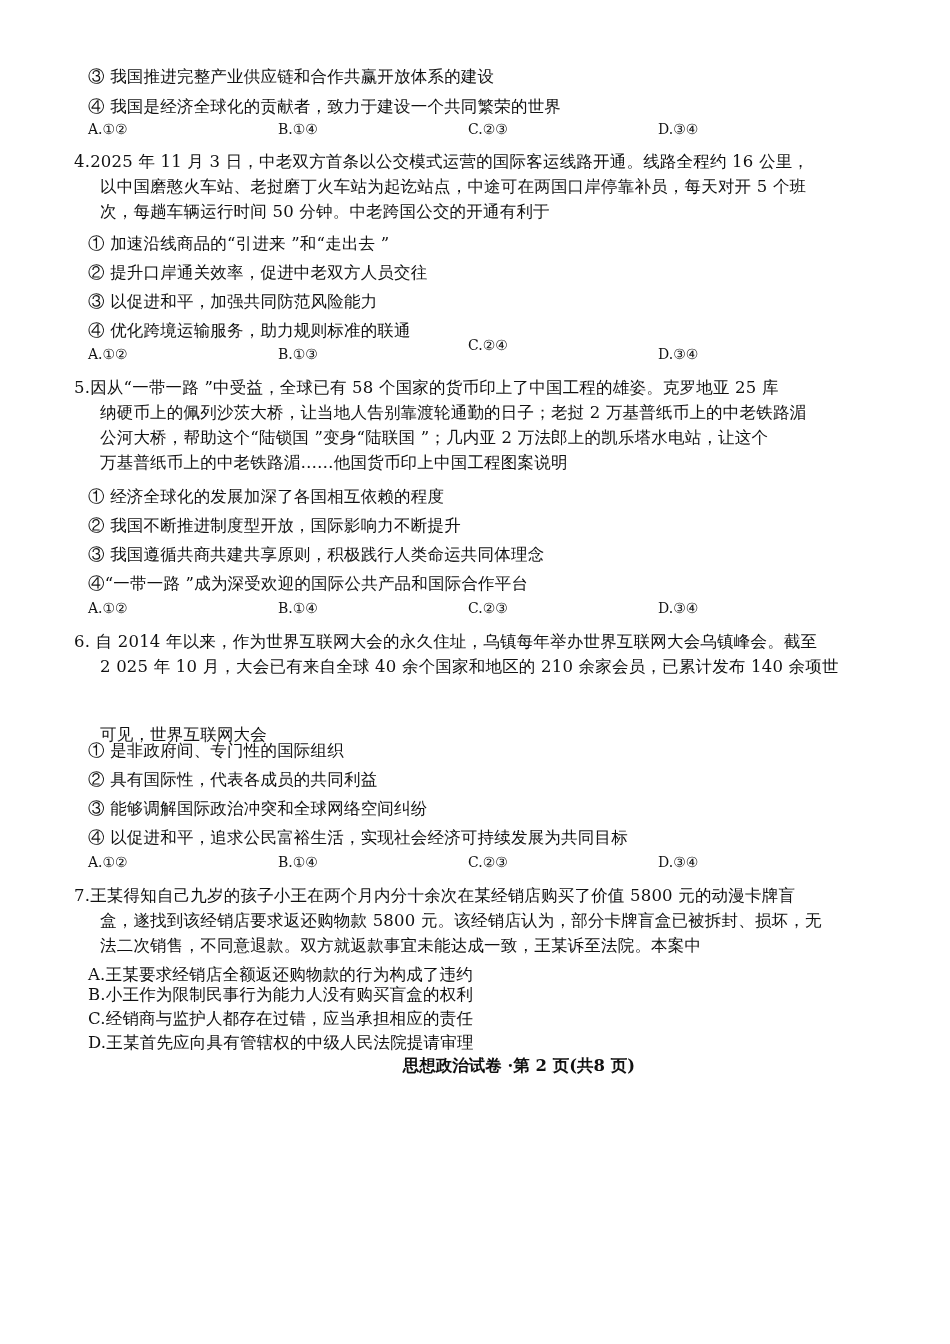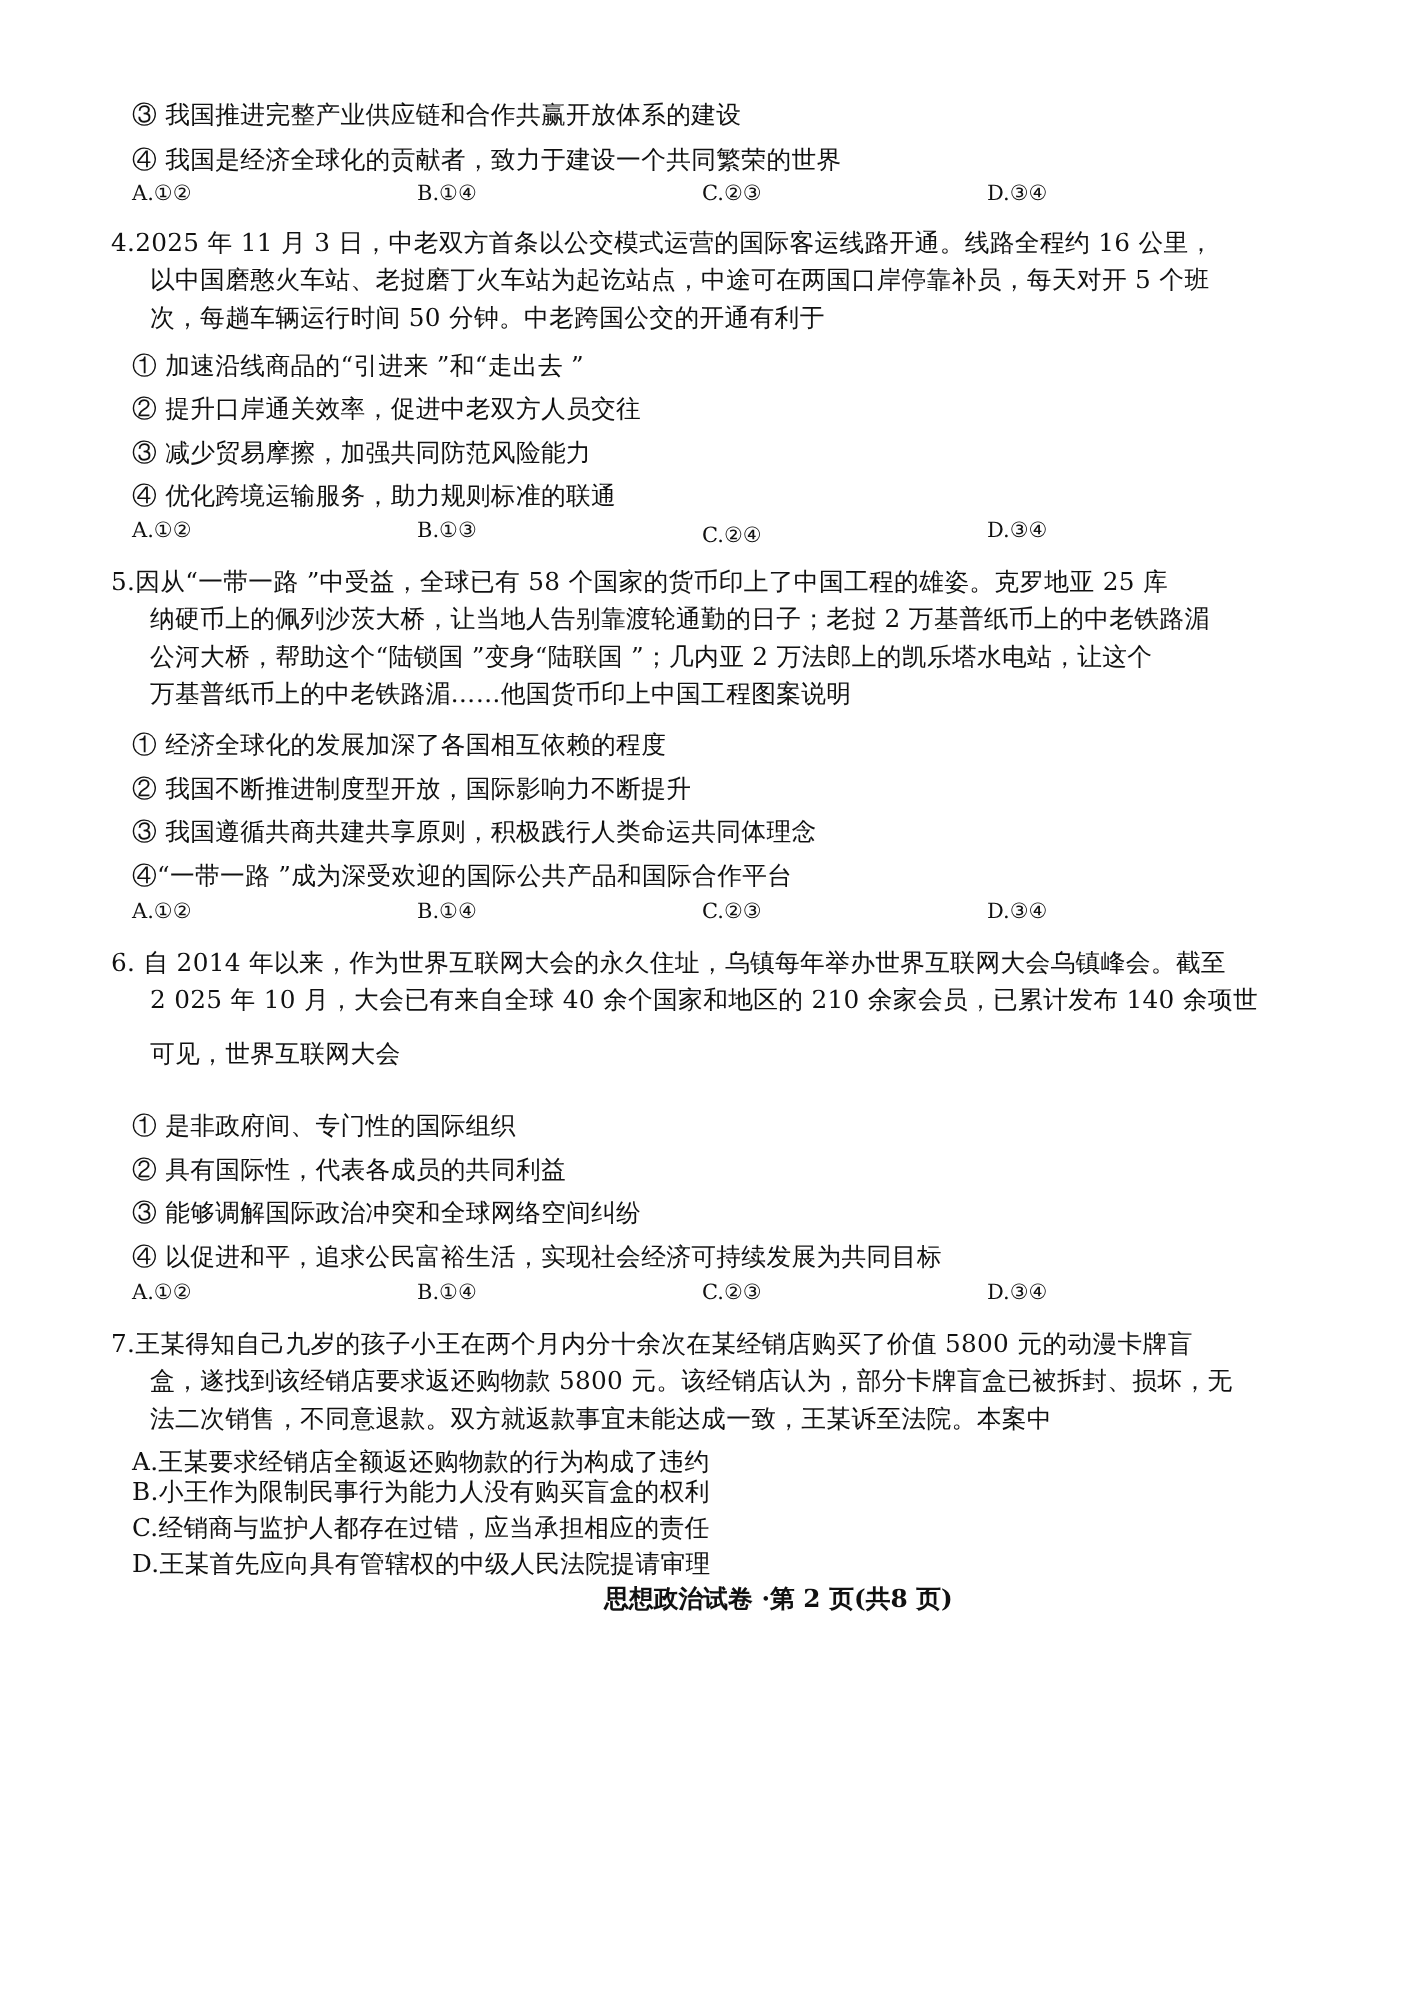--- a/index.html
+++ b/index.html
@@ -32,43 +32,43 @@
   <div class="opt" style="left:88px;top:118px">A.①②</div>
   <div class="opt" style="left:278px;top:118px">B.①④</div>
   <div class="opt" style="left:468px;top:118px">C.②③</div>
   <div class="opt" style="left:658px;top:118px">D.③④</div>
 
   <div class="line q-line" style="top:151px">4.2025 年 11 月 3 日，中老双方首条以公交模式运营的国际客运线路开通。线路全程约 16 公里，</div>
   <div class="line q-cont" style="top:176px">以中国磨憨火车站、老挝磨丁火车站为起讫站点，中途可在两国口岸停靠补员，每天对开 5 个班</div>
   <div class="line q-cont" style="top:201px">次，每趟车辆运行时间 50 分钟。中老跨国公交的开通有利于</div>
   <div class="line item" style="top:233px">① 加速沿线商品的“引进来 ”和“走出去 ”</div>
   <div class="line item" style="top:262px">② 提升口岸通关效率，促进中老双方人员交往</div>
-  <div class="line item" style="top:291px">③ 减少贸易摩擦，加强共同防范风险能力</div>
+  <div class="line item" style="top:291px">③ 以促进和平，加强共同防范风险能力</div>
   <div class="line item" style="top:320px">④ 优化跨境运输服务，助力规则标准的联通</div>
   <div class="opt" style="left:88px;top:343px">A.①②</div>
   <div class="opt" style="left:278px;top:343px">B.①③</div>
-  <div class="opt" style="left:468px;top:346px">C.②④</div>
+  <div class="opt" style="left:468px;top:334px">C.②④</div>
   <div class="opt" style="left:658px;top:343px">D.③④</div>
 
   <div class="line q-line" style="top:377px">5.因从“一带一路 ”中受益，全球已有 58 个国家的货币印上了中国工程的雄姿。克罗地亚 25 库</div>
   <div class="line q-cont" style="top:402px">纳硬币上的佩列沙茨大桥，让当地人告别靠渡轮通勤的日子；老挝 2 万基普纸币上的中老铁路湄</div>
   <div class="line q-cont" style="top:427px">公河大桥，帮助这个“陆锁国 ”变身“陆联国 ”；几内亚 2 万法郎上的凯乐塔水电站，让这个</div>
   <div class="line q-cont" style="top:452px">万基普纸币上的中老铁路湄……他国货币印上中国工程图案说明</div>
   <div class="line item" style="top:486px">① 经济全球化的发展加深了各国相互依赖的程度</div>
   <div class="line item" style="top:515px">② 我国不断推进制度型开放，国际影响力不断提升</div>
   <div class="line item" style="top:544px">③ 我国遵循共商共建共享原则，积极践行人类命运共同体理念</div>
   <div class="line item" style="top:573px">④“一带一路 ”成为深受欢迎的国际公共产品和国际合作平台</div>
   <div class="opt" style="left:88px;top:597px">A.①②</div>
   <div class="opt" style="left:278px;top:597px">B.①④</div>
   <div class="opt" style="left:468px;top:597px">C.②③</div>
   <div class="opt" style="left:658px;top:597px">D.③④</div>
 
   <div class="line q-line" style="top:631px">6. 自 2014 年以来，作为世界互联网大会的永久住址，乌镇每年举办世界互联网大会乌镇峰会。截至</div>
   <div class="line q-cont" style="top:656px">2 025 年 10 月，大会已有来自全球 40 余个国家和地区的 210 余家会员，已累计发布 140 余项世</div>
-  <div class="line q-cont" style="top:692px">可见，世界互联网大会</div>
+  <div class="line q-cont" style="top:724px">可见，世界互联网大会</div>
   <div class="line item" style="top:740px">① 是非政府间、专门性的国际组织</div>
   <div class="line item" style="top:769px">② 具有国际性，代表各成员的共同利益</div>
   <div class="line item" style="top:798px">③ 能够调解国际政治冲突和全球网络空间纠纷</div>
   <div class="line item" style="top:827px">④ 以促进和平，追求公民富裕生活，实现社会经济可持续发展为共同目标</div>
   <div class="opt" style="left:88px;top:851px">A.①②</div>
   <div class="opt" style="left:278px;top:851px">B.①④</div>
   <div class="opt" style="left:468px;top:851px">C.②③</div>
   <div class="opt" style="left:658px;top:851px">D.③④</div>
 
   <div class="line q-line" style="top:885px">7.王某得知自己九岁的孩子小王在两个月内分十余次在某经销店购买了价值 5800 元的动漫卡牌盲</div>

